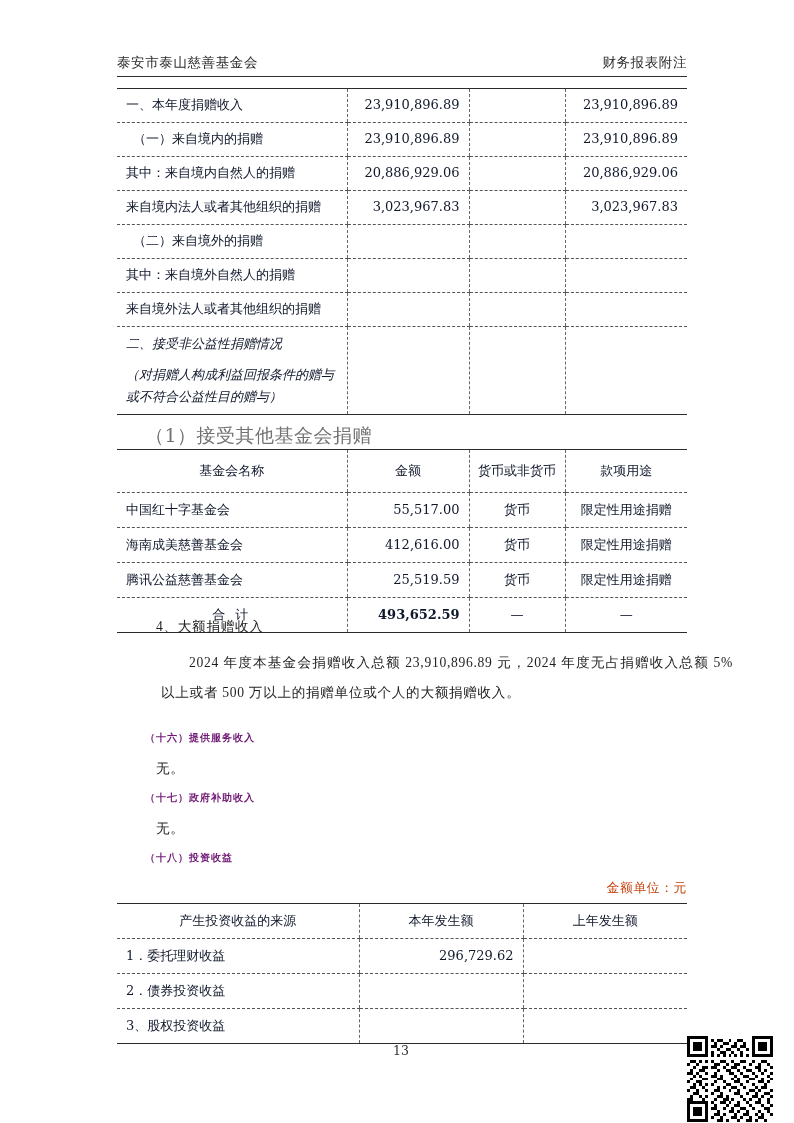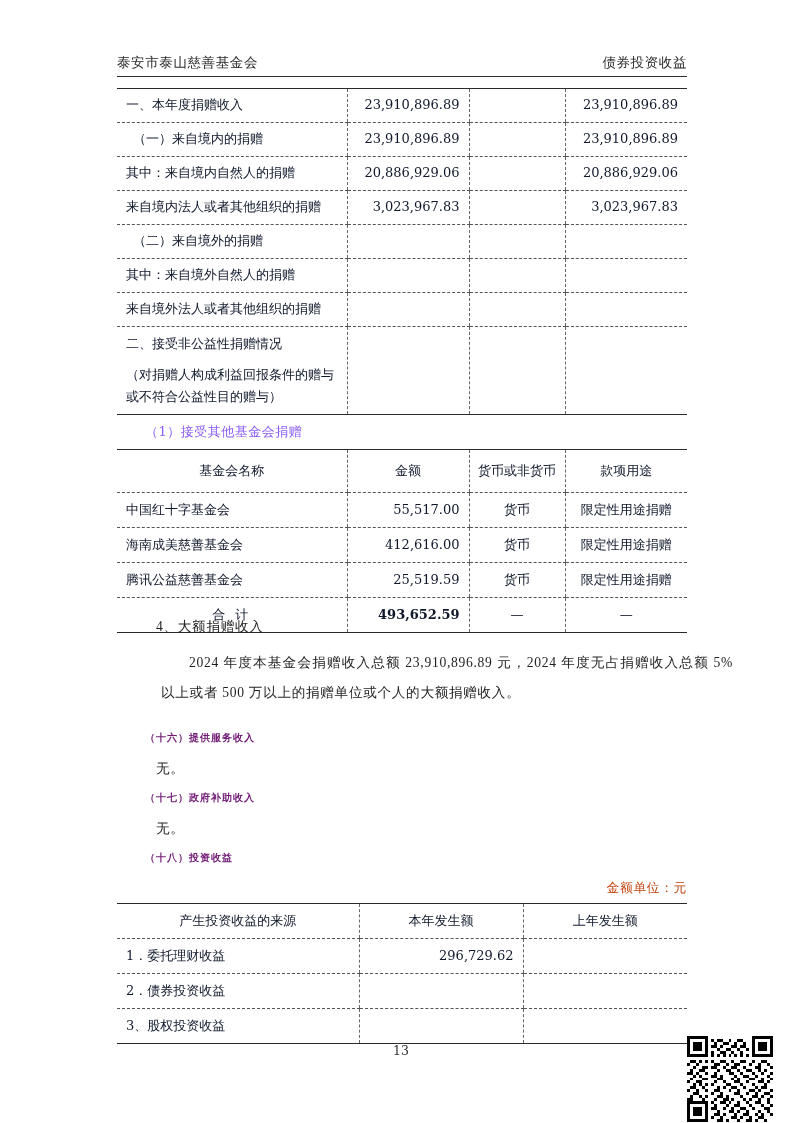--- a/index.html
+++ b/index.html
@@ -75,29 +75,29 @@
   .indent-0 { padding-left: 9px !important; }
   .bold-cell { font-weight: bold; letter-spacing: 3px; }
 
   
   #table-donation-income {
     left: 113px;
     top: 88px;
     width: 570px;
   }
   #table-donation-income td { height: 21px; }
-  #table-donation-income td.tall { height: 56px; vertical-align: top; }
+  #table-donation-income td.tall { height: 56px; vertical-align: top; font-style: italic; }
   .sub-note { display: block; line-height: 1.7; }
 
   
   .caption-line {
     position: absolute;
-    font-size: 13px;
+    font-size: 19px;
     letter-spacing: 0.5px;
-    color: #8b5cf6;
+    color: #737373;
   }
   #caption-other-foundations {
     left: 141px;
     top: 423px;
   }
 
   
   #table-other-foundations {
     left: 113px;
     top: 449px;
@@ -184,21 +184,21 @@
   }
   #qr-code svg { display: block; }
 </style>
 </head>
 <body>
 
 <div class="page">
 
   <div class="doc-header">
     <span class="hdr-left">泰安市泰山慈善基金会</span>
-    <span class="hdr-right">债券投资收益</span>
+    <span class="hdr-right">财务报表附注</span>
   </div>
 
   <table class="fin-table" id="table-donation-income">
     <colgroup>
       <col style="width:230px">
         <col style="width:122px">
         <col style="width:96px">
         <col style="width:122px">
     </colgroup>
     <tbody>

